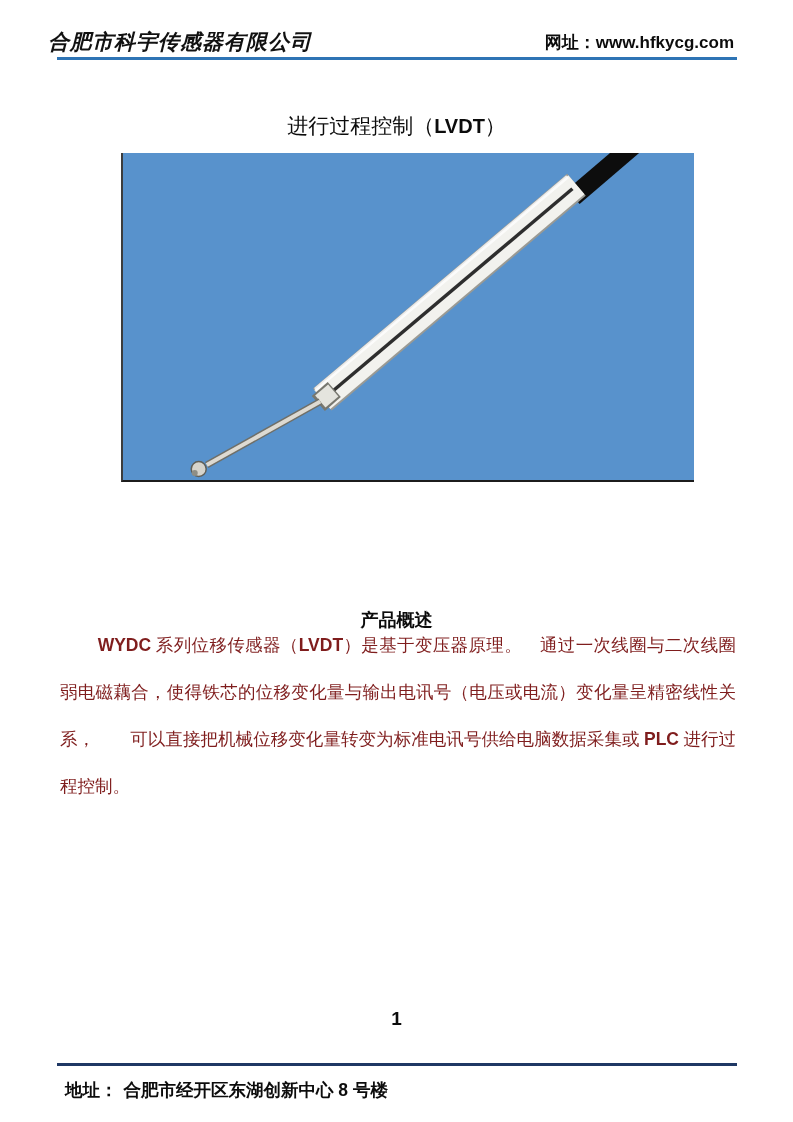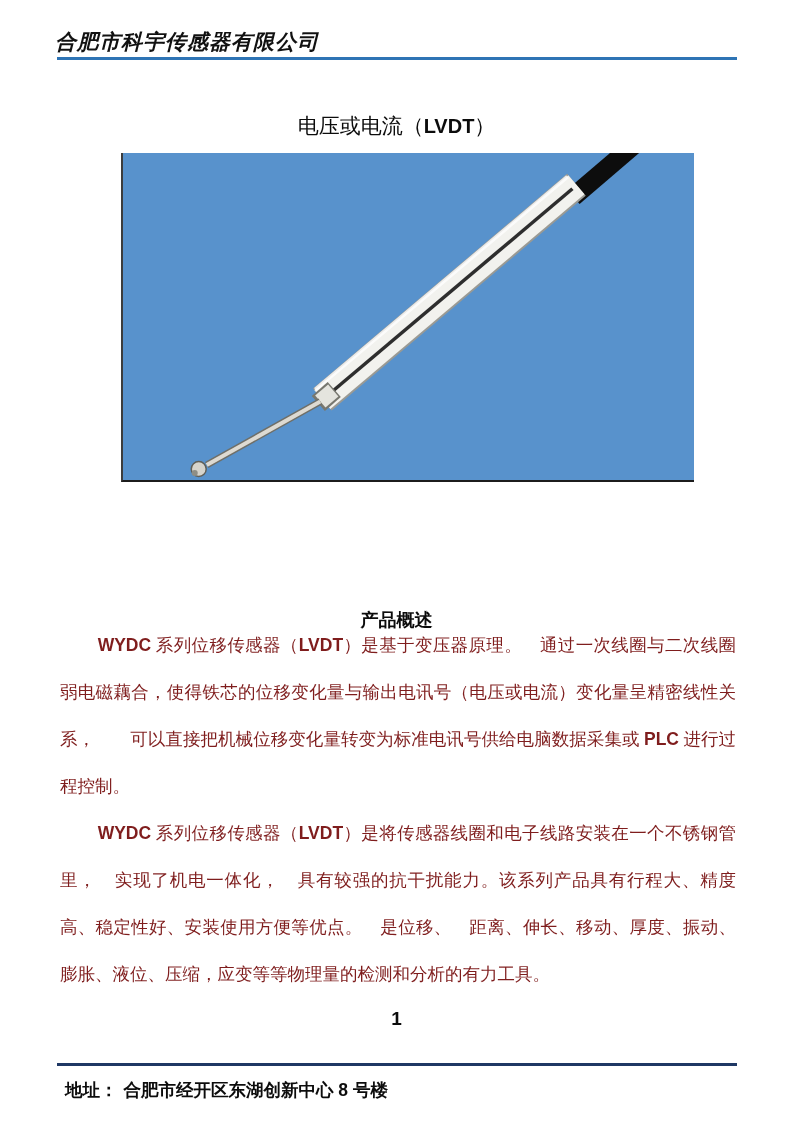--- a/index.html
+++ b/index.html
@@ -15,21 +15,21 @@
     width: 793px;
     height: 1122px;
     margin: 0 auto;
     background: #ffffff;
     overflow: hidden;
     font-family: "Liberation Serif", "DejaVu Serif", serif;
     color: var(--ink);
   }
 
   
-  .doc-header { position: absolute; left: 47px; right: 57px; top: 26px; height: 32px; }
+  .doc-header { position: absolute; left: 40px; right: 57px; top: 26px; height: 32px; }
   .company-name {
     position: absolute; left: 8px; top: 2px;
     font-family: "Liberation Serif", "DejaVu Serif", serif;
     font-style: italic; font-weight: bold;
     font-size: 21px; letter-spacing: 1px; color: #111;
     white-space: nowrap;
   }
   .website {
     position: absolute; right: 2px; top: 5px;
     font-family: "Liberation Sans", "DejaVu Sans", sans-serif;
@@ -102,25 +102,28 @@
   .footer-phone   { position: absolute; left: 398px; top: 2px; white-space: nowrap; }
   .footer-label { margin-right: 6px; font-family: Liberation Serif, serif; }
 </style>
 </head>
 <body>
 
 <div class="page">
 
   <div class="doc-header">
     <span class="company-name">合肥市科宇传感器有限公司</span>
+    <span class="website">
+      <span>网址：</span><span>www.hfkycg.com</span>
+    </span>
   </div>
   <div class="header-rule"></div>
 
   <h1 class="doc-title">
-    <span>电压或电流（</span><span class="latin-bold">LVDT</span><span>）</span>
+    <span>进行过程控制（</span><span class="latin-bold">LVDT</span><span>）</span>
   </h1>
 
   <div class="product-image">
     <svg viewBox="0 0 573 329" preserveAspectRatio="none">
 
       <line x1="515" y1="-10" x2="452" y2="44" stroke="#0d0d0d" stroke-width="19"></line>
 
       <line x1="455" y1="32" x2="200" y2="248" stroke="#9a9a94" stroke-width="29"></line>
       <line x1="455" y1="32" x2="200" y2="248" stroke="#f2f2ee" stroke-width="25"></line>
       <line x1="451" y1="36" x2="204" y2="245" stroke="#2e2e2e" stroke-width="3.5"></line>
@@ -134,21 +137,20 @@
 
       <circle cx="76" cy="318" r="7.5" fill="#d6d4cc" stroke="#5f5f58" stroke-width="1.5"></circle>
       <circle cx="72" cy="322" r="3" fill="#8e8e86"></circle>
     </svg>
   </div>
 
   <h2 class="section-heading">产品概述</h2>
 
   <div class="body-copy">
       <p><span class="latin-bold">WYDC</span><span> 系列位移传感器（</span><span class="latin-bold">LVDT</span><span>）是基于变压器原理。　通过一次线圈与二次线圈弱电磁藕合，使得铁芯的位移变化量与输出电讯号（电压或电流）变化量呈精密线性关系，　　可以直接把机械位移变化量转变为标准电讯号供给电脑数据采集或 </span><span class="latin-bold">PLC</span><span> 进行过程控制。</span></p>
-      <p><span class="latin-bold">WYDC</span><span> 系列位移传感器（</span><span class="latin-bold">LVDT</span><span>）是将传感器线圈和电子线路安装在一个不锈钢管里，　实现了机电一体化，　具有较强的抗干扰能力。该系列产品具有行程大、精度高、稳定性好、安装使用方便等优点。　是位移、　距离、伸长、移动、厚度、振动、膨胀、液位、压缩，应变等等物理量的检测和分析的有力工具。</span></p>
     </div>
 
   <div class="page-number">1</div>
 
   <div class="footer-rule"></div>
   <div class="doc-footer">
     <span class="footer-address">
       <span class="footer-label">地址：</span><span>合肥市经开区东湖创新中心 8 号楼</span>
     </span>
   </div>

